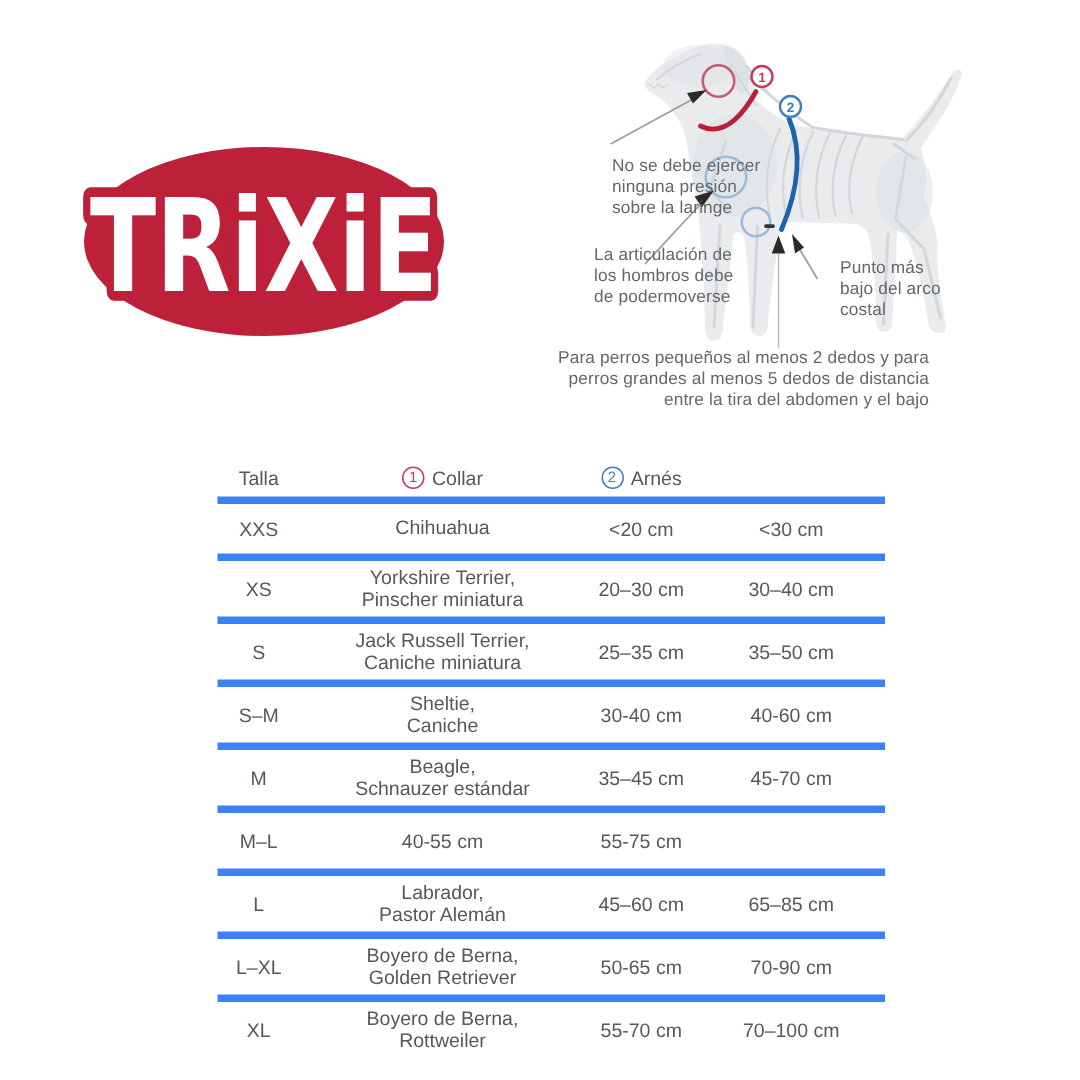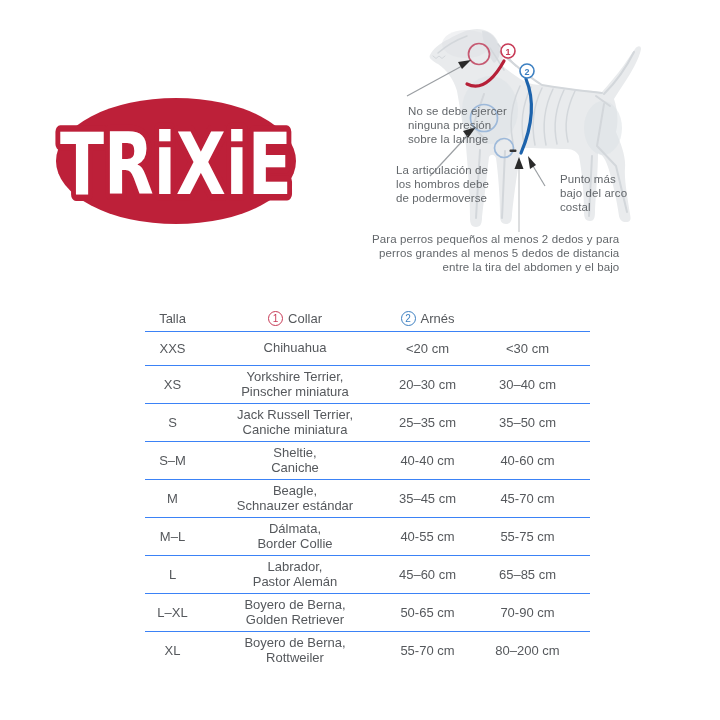--- a/index.html
+++ b/index.html
@@ -7,21 +7,21 @@
   #canvas{position:relative;width:720px;height:720px;background:#ffffff;overflow:hidden;}
 
   
   .note{position:absolute;font-size:11.5px;line-height:14px;color:#63676b;letter-spacing:.1px;}
   .note div{white-space:nowrap;}
   .note-wide div{white-space:nowrap;}
 
   
   #size-table{position:absolute;left:145px;top:305px;width:445px;color:#55585c;font-size:13px;}
   .thead{display:grid;grid-template-columns:55px 190px 75px 125px;height:26px;align-items:center;}
-  .trow{display:grid;grid-template-columns:55px 190px 75px 125px;height:37px;align-items:center;border-top:1px solid #3b82f6;}
+  .trow{display:grid;grid-template-columns:55px 190px 75px 125px;height:37px;align-items:center;border-top:5px solid #3b82f6;}
   .trow.first-row{height:33px;}
   .cell{text-align:center;}
   .c-breed{display:flex;flex-direction:column;align-items:center;justify-content:flex-start;line-height:14.5px;}
   .hd{display:flex;align-items:center;justify-content:center;gap:5px;white-space:nowrap;}
   .badge{width:15px;height:15px;border-radius:50%;border:1.5px solid;display:inline-flex;align-items:center;justify-content:center;font-size:10px;box-sizing:border-box;}
   .badge.red{border-color:#c73a56;color:#c73a56;}
   .badge.blue{border-color:#3d80c2;color:#3d80c2;}
 
   svg{position:absolute;}
   .bone{stroke:#d3d7db;fill:none;stroke-linecap:round;}
@@ -202,38 +202,34 @@
       </div>
       <div class="cell c-collar">25–35 cm</div>
       <div class="cell c-harness">35–50 cm</div>
     </div>
         <div class="trow">
       <div class="cell c-size">S–M</div>
       <div class="cell c-breed">
         <span>Sheltie,</span>
         <span>Caniche</span>
       </div>
-      <div class="cell c-collar">40-40 cm</div>
+      <div class="cell c-collar">30-40 cm</div>
       <div class="cell c-harness">40-60 cm</div>
     </div>
         <div class="trow">
       <div class="cell c-size">M</div>
       <div class="cell c-breed">
         <span>Beagle,</span>
         <span>Schnauzer estándar</span>
       </div>
       <div class="cell c-collar">35–45 cm</div>
       <div class="cell c-harness">45-70 cm</div>
     </div>
         <div class="trow">
       <div class="cell c-size">M–L</div>
-      <div class="cell c-breed">
-        <span>Dálmata,</span>
-        <span>Border Collie</span>
-      </div>
       <div class="cell c-collar">40-55 cm</div>
       <div class="cell c-harness">55-75 cm</div>
     </div>
         <div class="trow">
       <div class="cell c-size">L</div>
       <div class="cell c-breed">
         <span>Labrador,</span>
         <span>Pastor Alemán</span>
       </div>
       <div class="cell c-collar">45–60 cm</div>
@@ -248,18 +244,18 @@
       <div class="cell c-collar">50-65 cm</div>
       <div class="cell c-harness">70-90 cm</div>
     </div>
         <div class="trow">
       <div class="cell c-size">XL</div>
       <div class="cell c-breed">
         <span>Boyero de Berna,</span>
         <span>Rottweiler</span>
       </div>
       <div class="cell c-collar">55-70 cm</div>
-      <div class="cell c-harness">80–200 cm</div>
+      <div class="cell c-harness">70–100 cm</div>
     </div>
       </div>
   </div>
 
 </div>
 
 </body></html>

